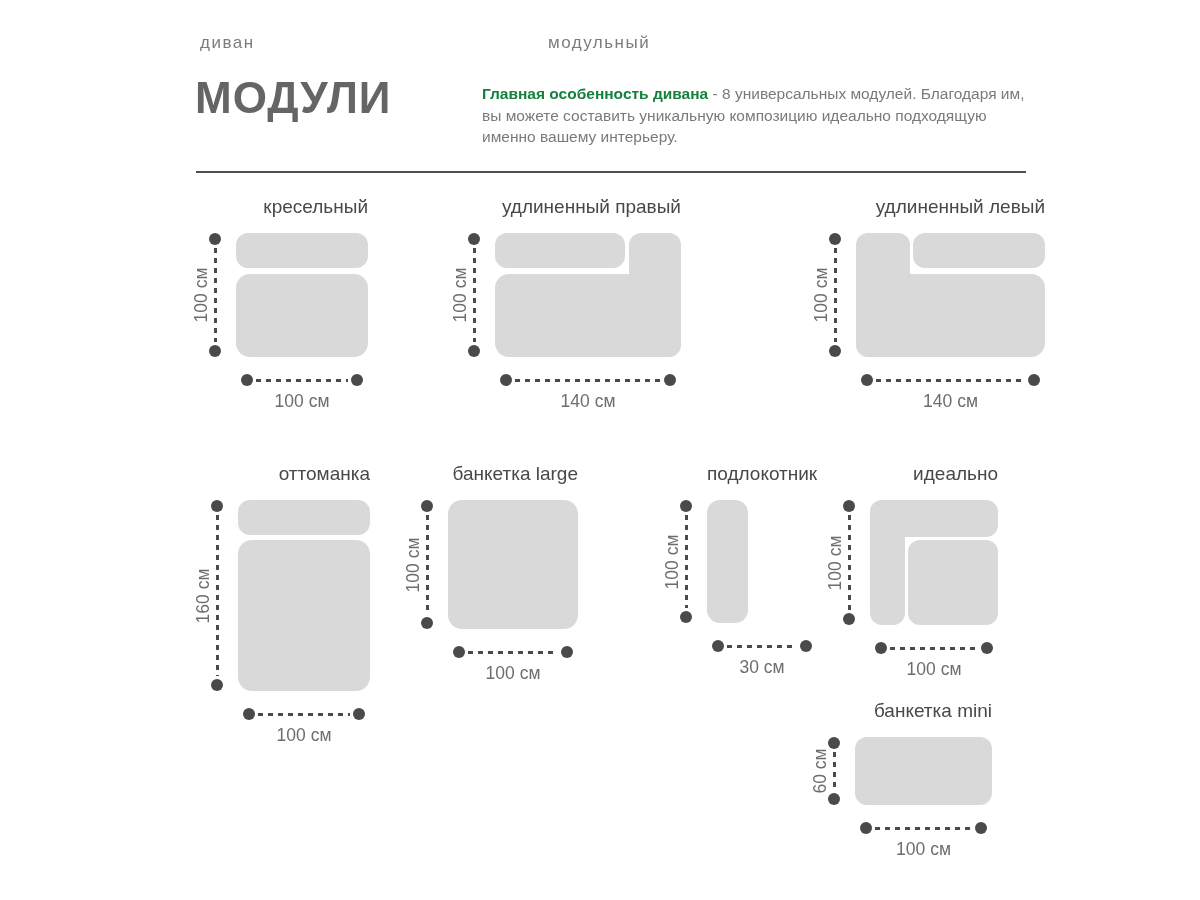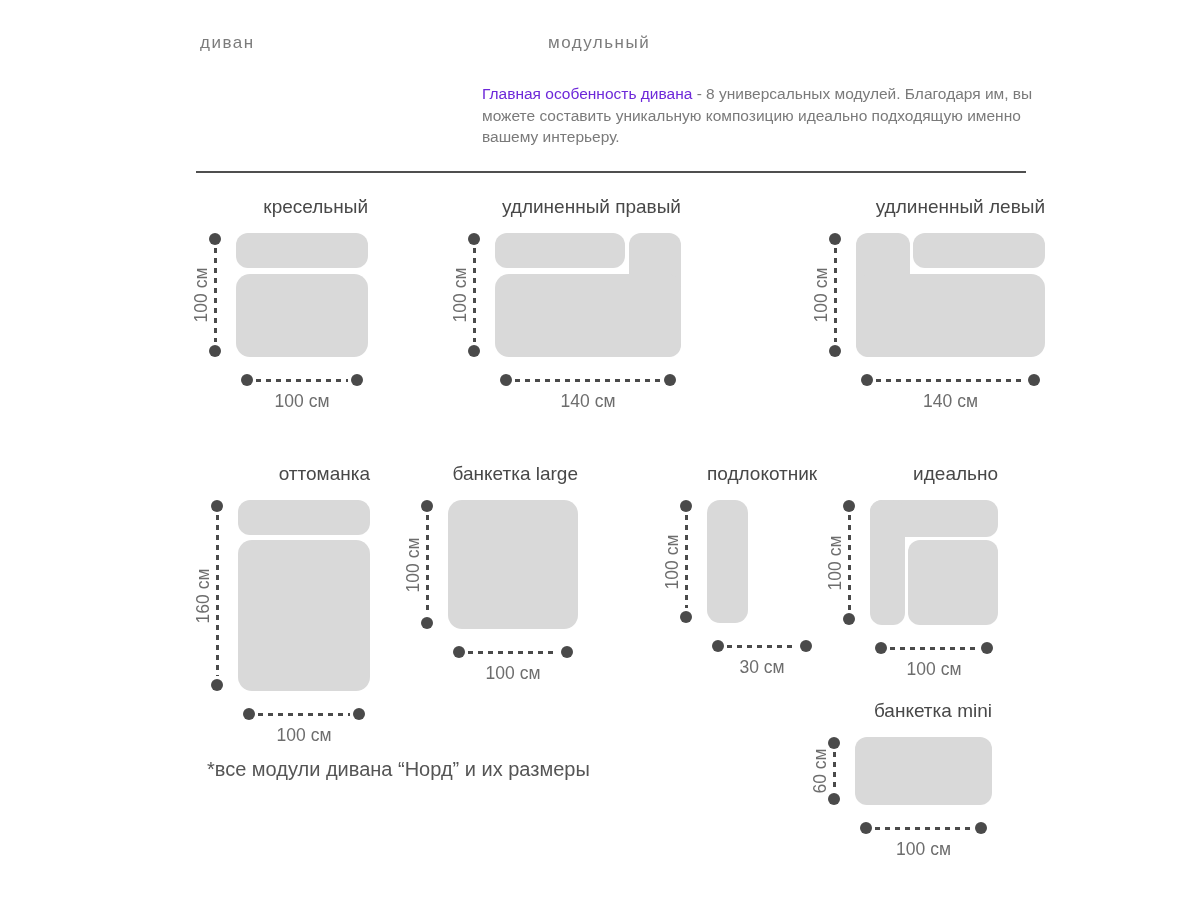--- a/index.html
+++ b/index.html
@@ -3,21 +3,21 @@
 <meta charset="utf-8">
 <style>
   html,body{margin:0;padding:0;background:#ffffff;font-family:"Liberation Sans",sans-serif;}
   .canvas{position:relative;width:1200px;height:900px;background:#ffffff;overflow:hidden;margin:0 auto;}
 
   
   .brand{position:absolute;left:200px;top:33px;font-size:17px;letter-spacing:1.5px;color:#7c7c7c;}
   .category{position:absolute;left:548px;top:33px;font-size:17px;letter-spacing:1.5px;color:#7c7c7c;}
   .page-title{position:absolute;left:195px;top:76px;font-size:44px;font-weight:700;letter-spacing:1px;color:#656567;line-height:1;}
   .intro{position:absolute;left:482px;top:83px;width:552px;font-size:15.5px;line-height:21.5px;color:#7a7a7a;}
-  .intro b{color:#6d28d9;font-weight:400;}
+  .intro b{color:#15803d;font-weight:700;}
   .divider{position:absolute;left:196px;top:171px;width:830px;height:2px;background:#4f4f4f;}
 
   
   .module{position:absolute;}
   .mod-name{margin-left:42px;text-align:right;font-size:19px;color:#484848;line-height:22px;margin-bottom:15px;white-space:nowrap;}
   .mod-flex{display:flex;align-items:stretch;}
   .vdim{width:42px;position:relative;display:flex;justify-content:center;flex-shrink:0;}
   .vline{display:flex;flex-direction:column;align-items:center;}
   .dot{width:12px;height:12px;border-radius:50%;background:#4a4a4a;flex-shrink:0;}
   .dash-v{flex:1;width:3px;margin:3px 0;background:repeating-linear-gradient(to bottom,#4a4a4a 0 5px,transparent 5px 10px);}
@@ -67,20 +67,21 @@
   .footnote{position:absolute;left:207px;top:758px;font-size:20px;color:#555555;}
 </style>
 </head>
 <body>
 
 <div class="canvas">
 
   <div class="brand">диван</div>
   <div class="category">модульный</div>
 
+  <div class="page-title">МОДУЛИ</div>
 
   <div class="intro"><b>Главная особенность дивана</b><span> - 8 универсальных модулей. Благодаря им,  вы можете составить уникальную композицию идеально подходящую именно вашему интерьеру.</span></div>
 
   <div class="divider"></div>
 
   <div class="module m1">
     <div class="mod-name">кресельный</div>
     <div class="mod-flex">
       <div class="vdim">
         <span class="vlabel">100 см</span>
@@ -280,15 +281,14 @@
     <div class="hdim">
       <div class="hline">
           <span class="dot"></span>
           <div class="dash-h"></div>
           <span class="dot"></span>
         </div>
       <div class="hlabel">100 см</div>
     </div>
   </div>
 
-  <div class="footnote">*все модули дивана “Норд” и их размеры</div>
 
 </div>
 
 </body></html>

